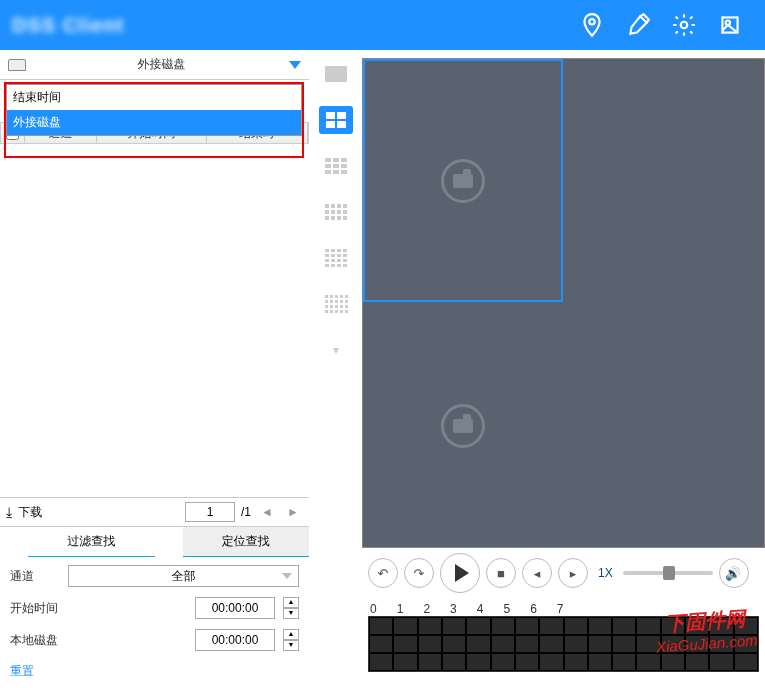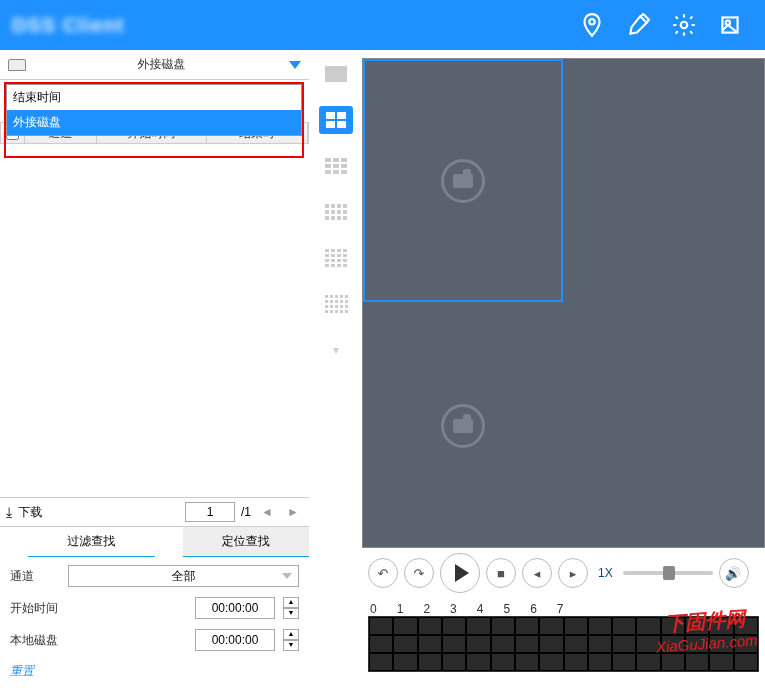--- a/index.html
+++ b/index.html
@@ -36,21 +36,21 @@
 .form { padding: 8px 10px; display: flex; flex-direction: column; gap: 10px; }
 .frow { display: flex; align-items: center; gap: 8px; }
 .frow .flabel { width: 50px; color: #333; }
 .frow .sel, .frow .txt { flex: 1; height: 22px; border: 1px solid #aaa; display: flex; align-items: center; justify-content: center; position: relative; }
 .frow .sel .sarrow { position: absolute; right: 6px; width: 0; height: 0; border-left: 5px solid transparent; border-right: 5px solid transparent; border-top: 6px solid #bbb; }
 .frow .timebox { width: 80px; height: 22px; border: 1px solid #aaa; text-align: center; line-height: 20px; }
 .frow .spinner { width: 16px; display: flex; flex-direction: column; }
 .frow .spinner div { height: 11px; border: 1px solid #aaa; font-size: 7px; text-align: center; line-height: 8px; cursor: pointer; }
 .actions { display: flex; align-items: center; gap: 10px; padding: 4px 10px 8px; }
 .actions .startbtn { flex: 1; height: 28px; background: #1e90ff; color: #fff; display: flex; align-items: center; justify-content: center; cursor: pointer; }
-.actions .reset { color: #1e90ff; cursor: pointer; font-style: italic; }
+.actions .reset { color: #1e90ff; cursor: pointer; }
 .right { flex: 1; display: flex; }
 .layoutbar { width: 52px; padding-top: 10px; display: flex; flex-direction: column; align-items: center; gap: 18px; }
 .lbtn { width: 34px; height: 28px; display: flex; align-items: center; justify-content: center; cursor: pointer; border-radius: 3px; }
 .lbtn.active { background: #1e90ff; }
 .lbtn .g { display: grid; gap: 2px; }
 .lbtn .g div { background: #ccc; }
 .lbtn.active .g div { background: #fff; }
 .single .g { width: 22px; height: 16px; background: #ccc; }
 .viewarea { flex: 1; display: flex; flex-direction: column; padding: 8px 0 0 0; }
 .vgrid { flex: 1; background: #5a6270; display: grid; grid-template-columns: 1fr 1fr; grid-template-rows: 1fr 1fr; gap: 2px; border: 1px solid #888; min-height: 430px; }

